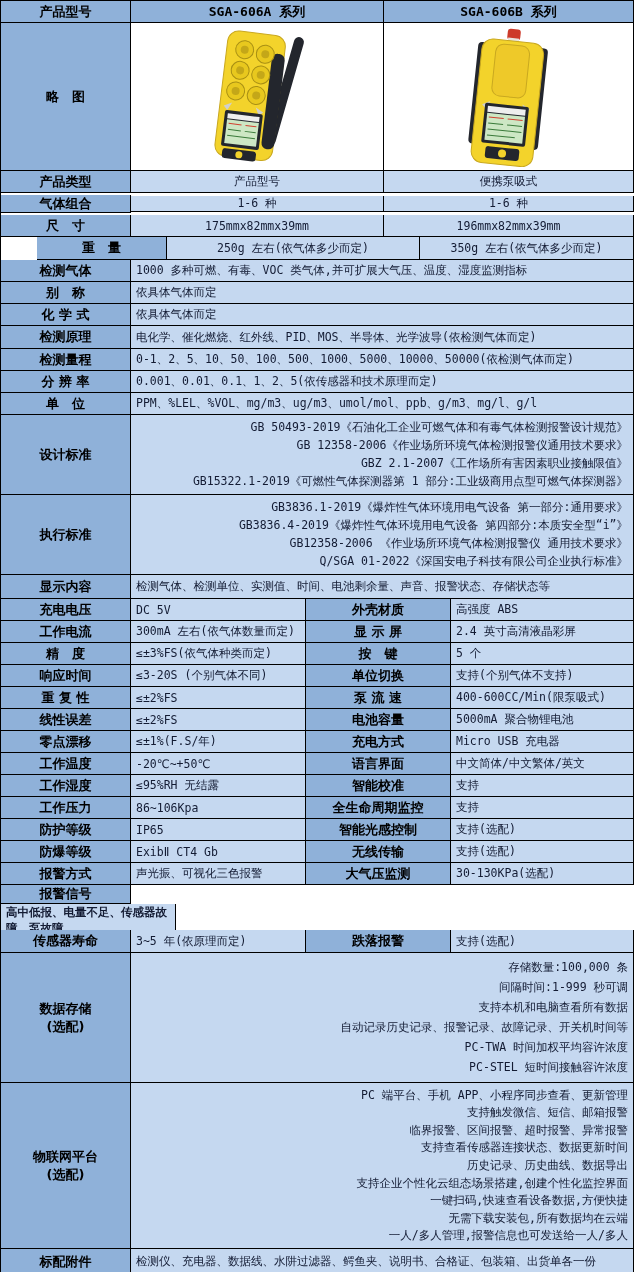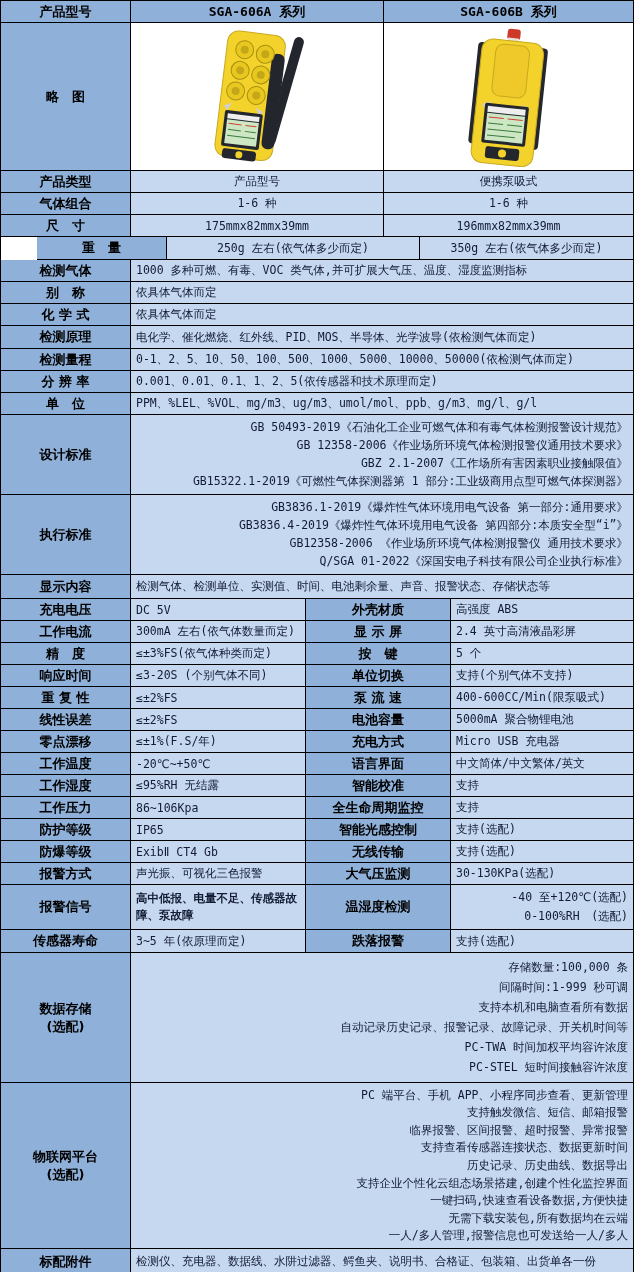--- a/index.html
+++ b/index.html
@@ -151,21 +151,21 @@
             <circle cx="99" cy="127" r="4" fill="#f3d32b"></circle>
           </g>
         </svg>
       </div>
     </div>
     <div class="row" style="height: 22px;">
       <div class="cell label w-label">产品类型</div>
       <div class="cell value center oneline w-v1">产品型号</div>
       <div class="cell value center oneline w-last">便携泵吸式</div>
     </div>
-    <div class="row" style="height: 22px;">
+    <div class="row" style="height: 22px; align-items: center;">
       <div class="cell label w-label">气体组合</div>
       <div class="cell value center oneline w-v1">1-6 种</div>
       <div class="cell value center oneline w-last">1-6 种</div>
     </div>
     <div class="row" style="height: 22px;">
       <div class="cell label w-label">尺　寸</div>
       <div class="cell value center oneline w-v1">175mmx82mmx39mm</div>
       <div class="cell value center oneline w-last">196mmx82mmx39mm</div>
     </div>
     <div class="row" style="height: 23px; margin-left: 36px;">
@@ -298,21 +298,21 @@
       <div class="cell value w-pv1 oneline">ExibⅡ CT4 Gb</div>
       <div class="cell label w-pl2">无线传输</div>
       <div class="cell value oneline w-last">支持(选配)</div>
     </div>
     <div class="row" style="height: 22px;">
       <div class="cell label w-label">报警方式</div>
       <div class="cell value w-pv1 oneline">声光振、可视化三色报警</div>
       <div class="cell label w-pl2">大气压监测</div>
       <div class="cell value oneline w-last">30-130KPa(选配)</div>
     </div>
-    <div class="row" style="height: 45px;">
+    <div class="row" style="height: 45px; flex-direction: column;">
       <div class="cell label w-label">报警信号</div>
       <div class="cell value w-pv1 wrap">高中低报、电量不足、传感器故障、泵故障</div>
       <div class="cell label w-pl2">温湿度检测</div>
       <div class="cell value multi w-last">
         <div class="line">-40 至+120℃(选配)</div>
         <div class="line">0-100%RH　(选配)</div>
       </div>
     </div>
     <div class="row" style="height: 23px;">
       <div class="cell label w-label">传感器寿命</div>

